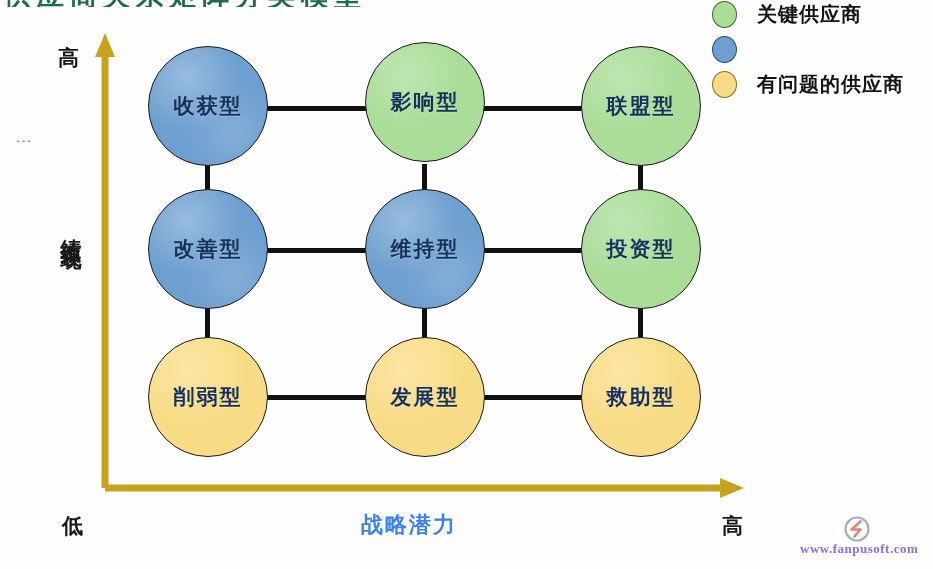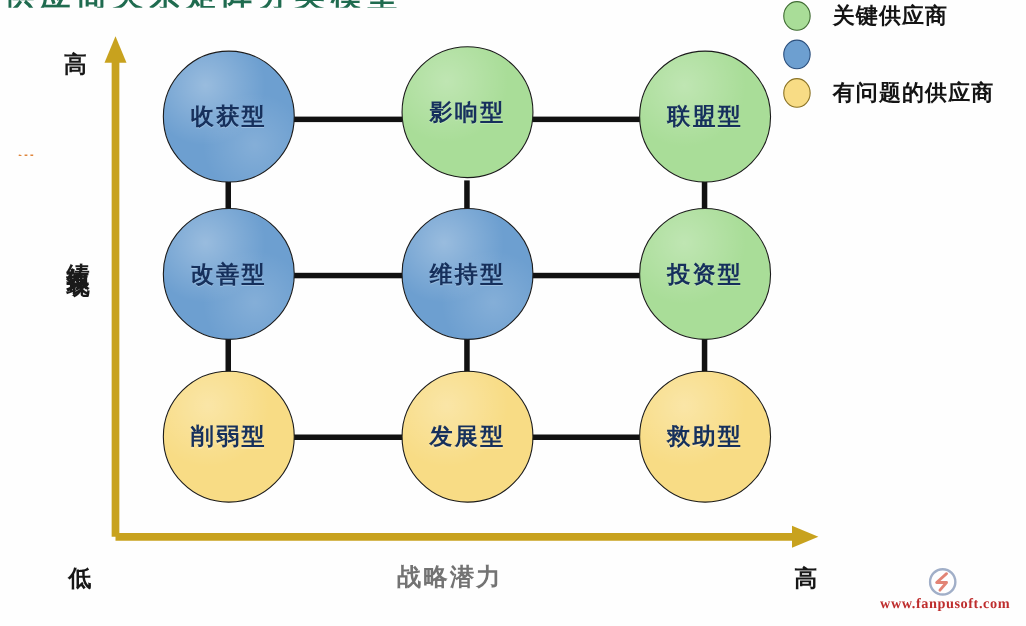--- a/index.html
+++ b/index.html
@@ -82,21 +82,21 @@
   }
   #tick-y-high { left: 58px;  top: 44px; }
   #tick-x-low  { left: 62px;  top: 512px; }
   #tick-x-high { left: 722px; top: 512px; }
   #axis-x-title {
     position: absolute;
     left: 361px;
     top: 510px;
     font-size: 22px;
     font-weight: bold;
-    color: #737373;
+    color: #3b82f6;
     letter-spacing: 2px;
   }
 
   
   .conn {
     position: absolute;
     background: #111111;
   }
   .conn.h { height: 5px; }
   .conn.v { width: 5px; }
@@ -191,21 +191,21 @@
   #watermark .wm-name {
     font-size: 23px;
     font-weight: bold;
     color: #7f8fae;
     letter-spacing: 1px;
     font-family: "Liberation Sans", "DejaVu Sans", sans-serif;
   }
   #watermark .wm-url {
     font-size: 13px;
     font-weight: bold;
-    color: #b91c1c;
+    color: #8b5cf6;
     letter-spacing: 0.5px;
     margin-top: -1px;
     font-family: "Liberation Serif", "DejaVu Serif", serif;
   }
 </style>
 </head>
 <body>
 
 <div id="stage">
 

